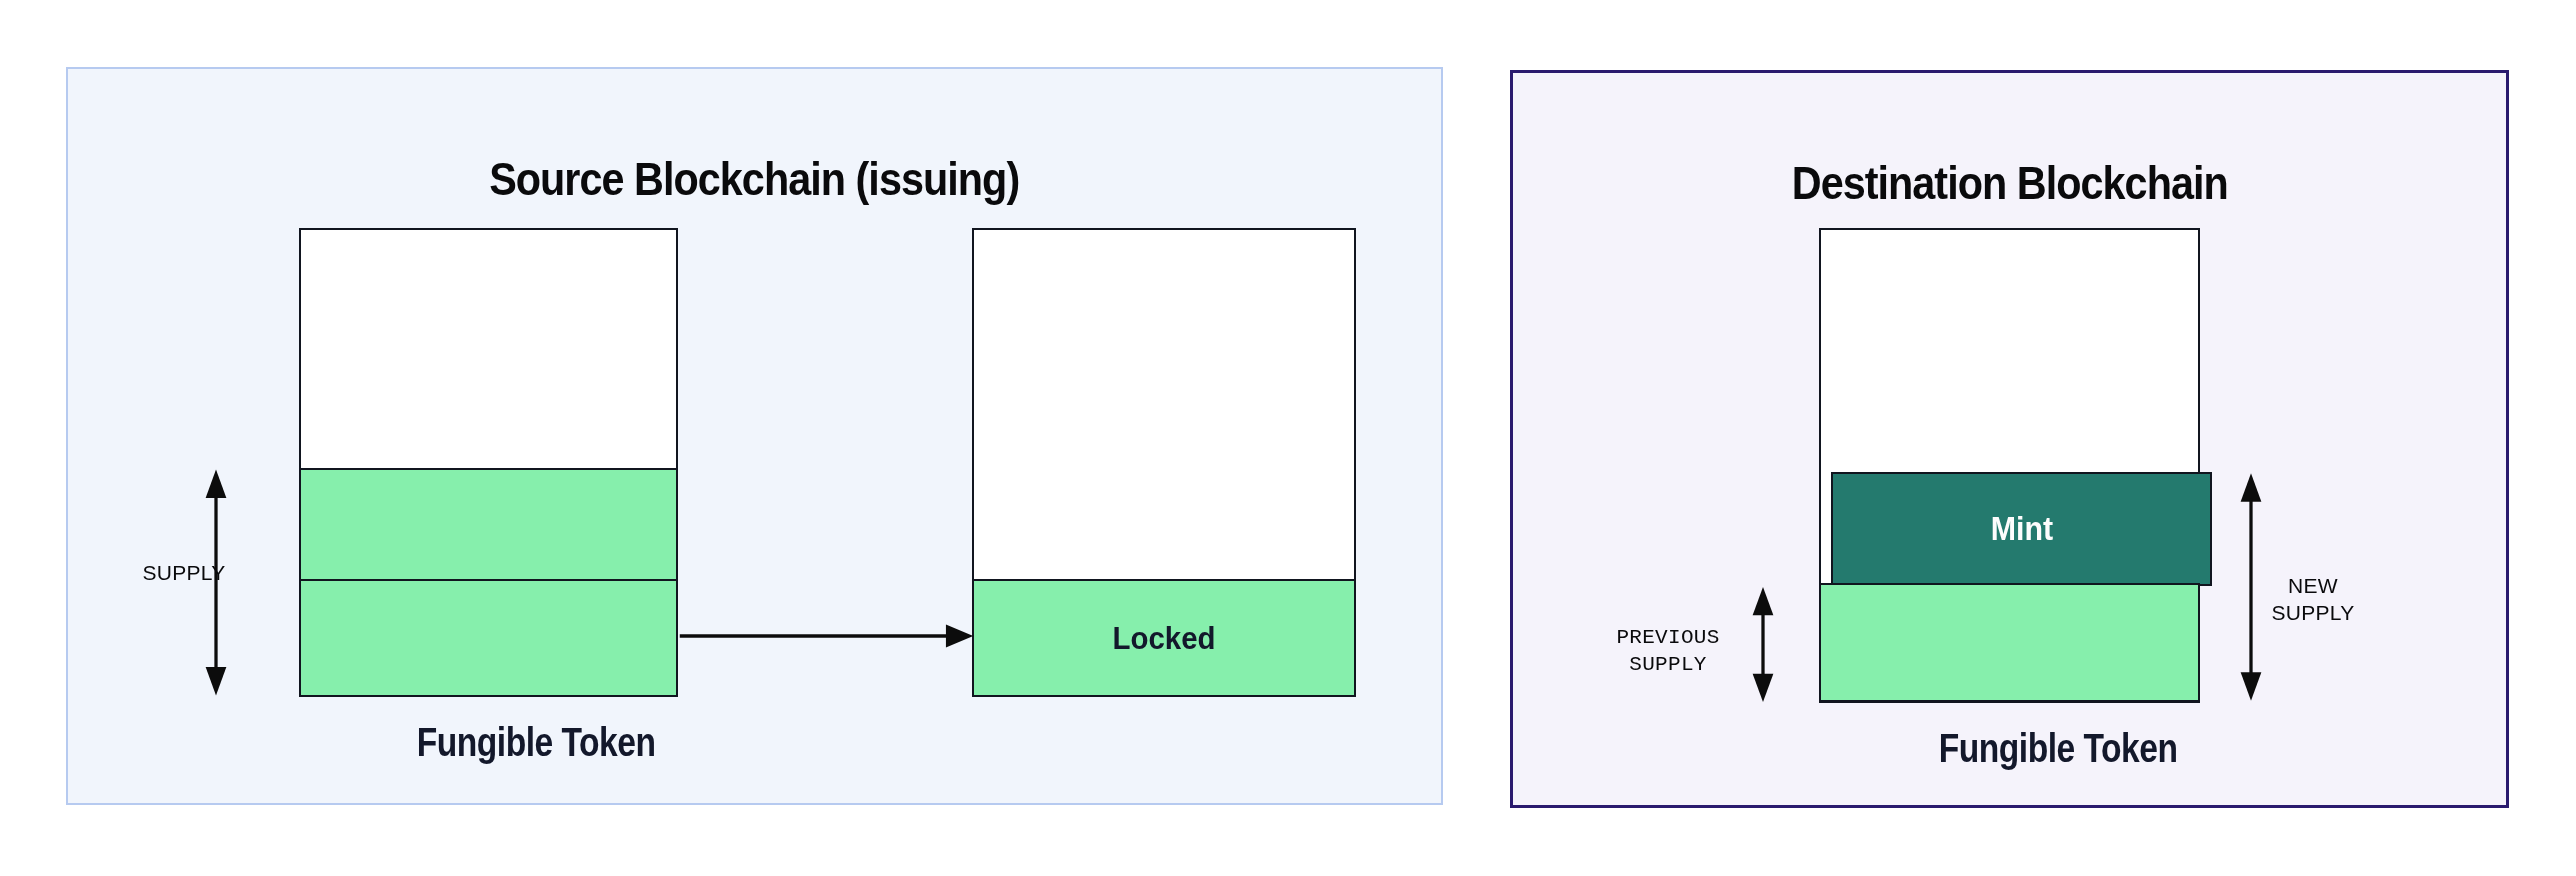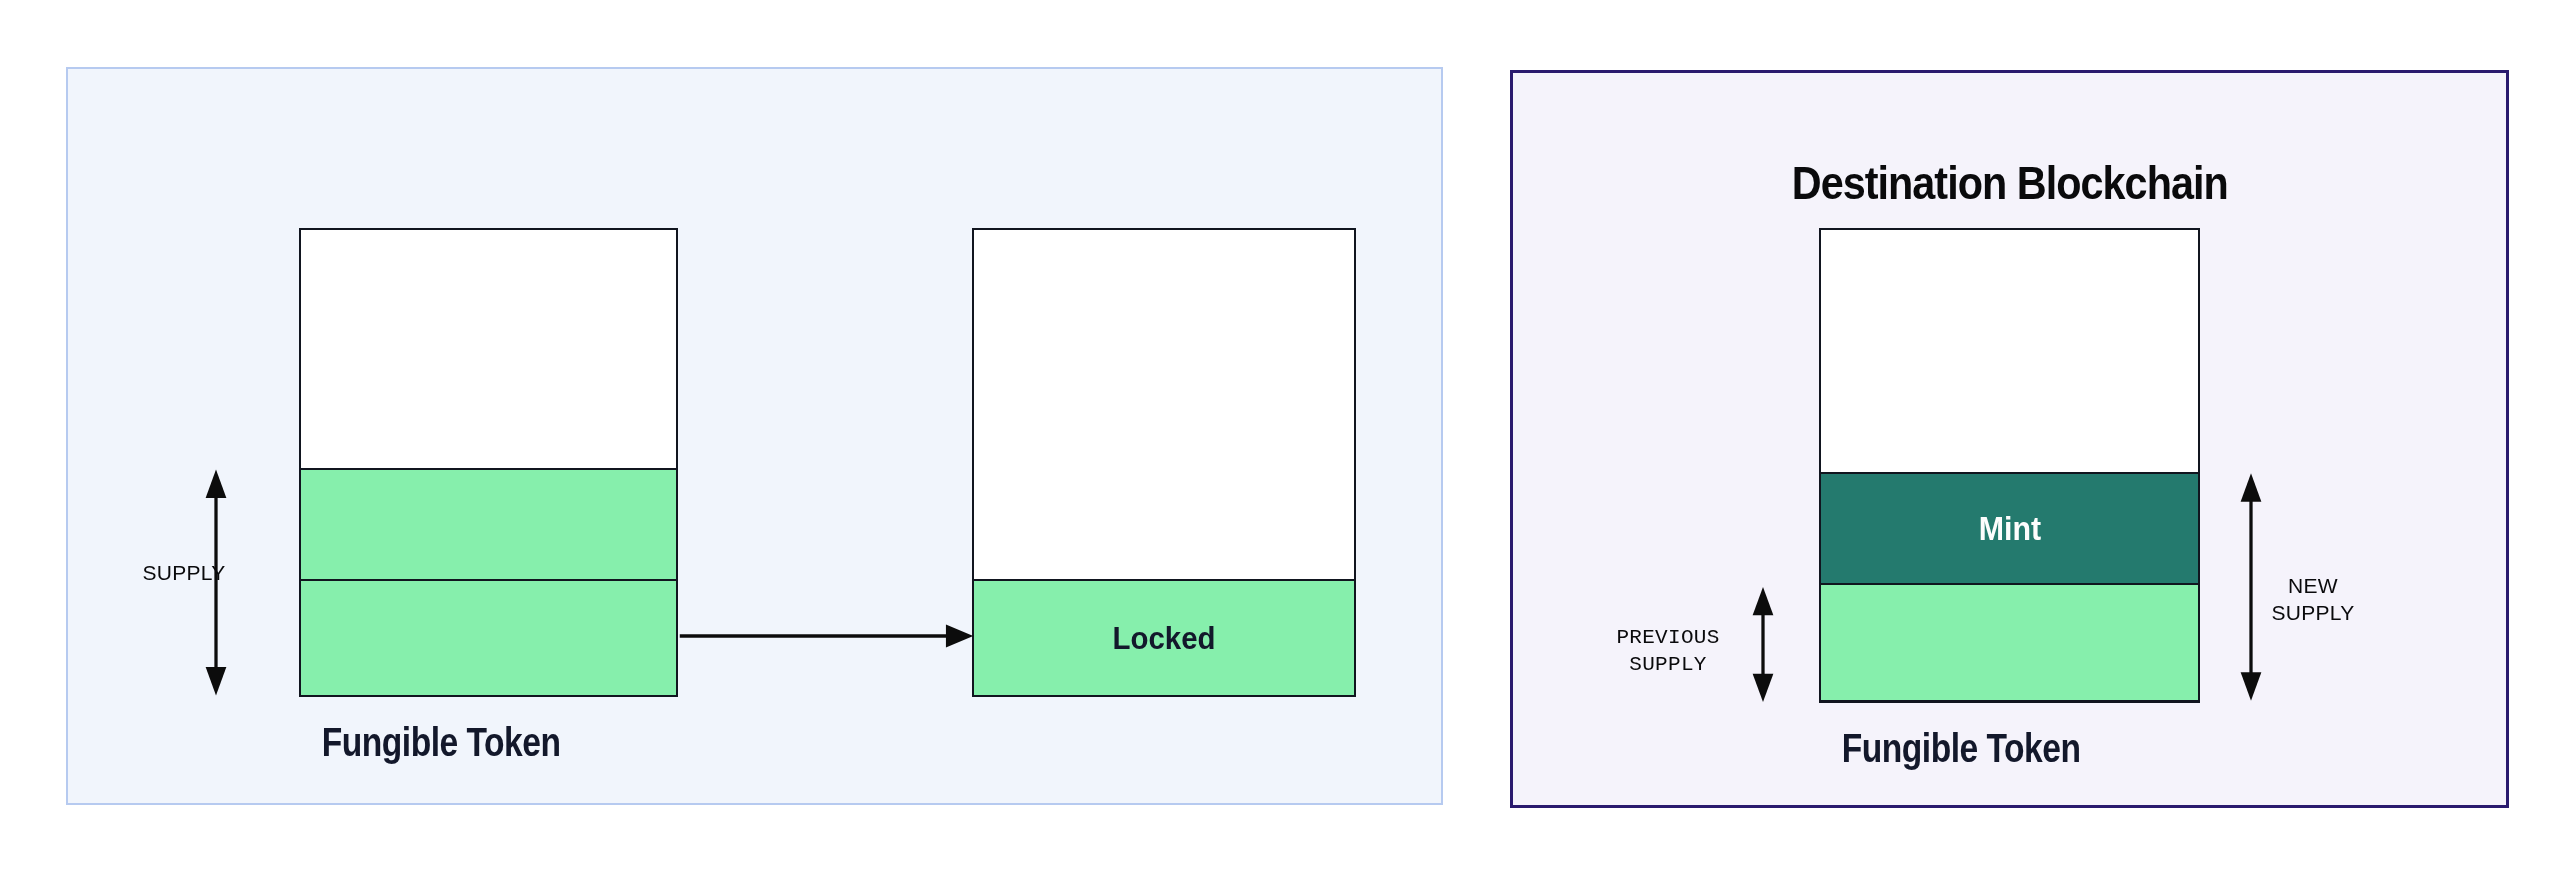--- a/index.html
+++ b/index.html
@@ -35,38 +35,41 @@
     background: #86efac; border: 2.8px solid #11151F;
     display: flex; align-items: center; justify-content: center;
   }
   .seg.mint { background: #247A6E; }
   .fill-label {
     font-weight: bold; font-size: 32px; color: #13182B;
     display: inline-block; transform: scaleX(0.92); letter-spacing: 0;
   }
   .fill-label.light { color: #FDFDFD; font-size: 33px; }
   .big-label {
-    position: absolute; text-align: left; font-weight: bold;
+    position: absolute; text-align: right; font-weight: bold;
     font-size: 40px; line-height: 1; color: #13182B; white-space: nowrap;
   }
   .big-label > span { display: inline-block; transform: scaleX(0.84); transform-origin: center; letter-spacing: -0.6px; }
   .small-label {
     position: absolute; text-align: center;
     font-size: 21px; line-height: 26.5px; color: #0A0A0C; letter-spacing: 0.3px;
   }
   .small-label span { display: block; }
   svg.arrow { position: absolute; overflow: visible; }
 </style>
 </head>
 <body>
 
 <div class="canvas">
 
   <section class="panel source">
 
+    <h2 class="panel-title">
+      <span>Source Blockchain (issuing)</span>
+    </h2>
 
     <div class="bar" style="left:231px; top:159px; width:379px; height:468px;"></div>
     <div class="seg" style="left:231px; top:399px; width:379px; height:114px;"></div>
     <div class="seg" style="left:231px; top:510px; width:379px; height:118px;"></div>
 
     <div class="bar" style="left:904px; top:159px; width:384px; height:468px;"></div>
     <div class="seg" style="left:904px; top:510px; width:384px; height:118px;">
       <span class="fill-label">Locked</span>
     </div>
 
@@ -89,21 +92,21 @@
     </div>
   </section>
 
   <section class="panel dest">
 
     <h2 class="panel-title">
       <span>Destination Blockchain</span>
     </h2>
 
     <div class="bar" style="left:306px; top:155px; width:381px; height:475px;"></div>
-    <div class="seg mint" style="left:306px; top:399px; width:381px; height:114px;">
+    <div class="seg mint" style="left:318px; top:399px; width:381px; height:114px;">
       <span class="fill-label light">Mint</span>
     </div>
     <div class="seg" style="left:306px; top:510px; width:381px; height:119px;"></div>
 
     <svg class="arrow" style="left:238px; top:513px;" width="24" height="117" viewBox="0 0 44 211">
       <polygon points="22,0 3,52 41,52" fill="#0C0C0C"></polygon>
       <line x1="22" y1="46" x2="22" y2="165" stroke-width="6" stroke="#0C0C0C"></line>
       <polygon points="22,211 3,159 41,159" fill="#0C0C0C"></polygon>
     </svg>
     <div class="small-label" style="left:61px; top:552px; width:188px;font-family:Liberation Mono, monospace;">

